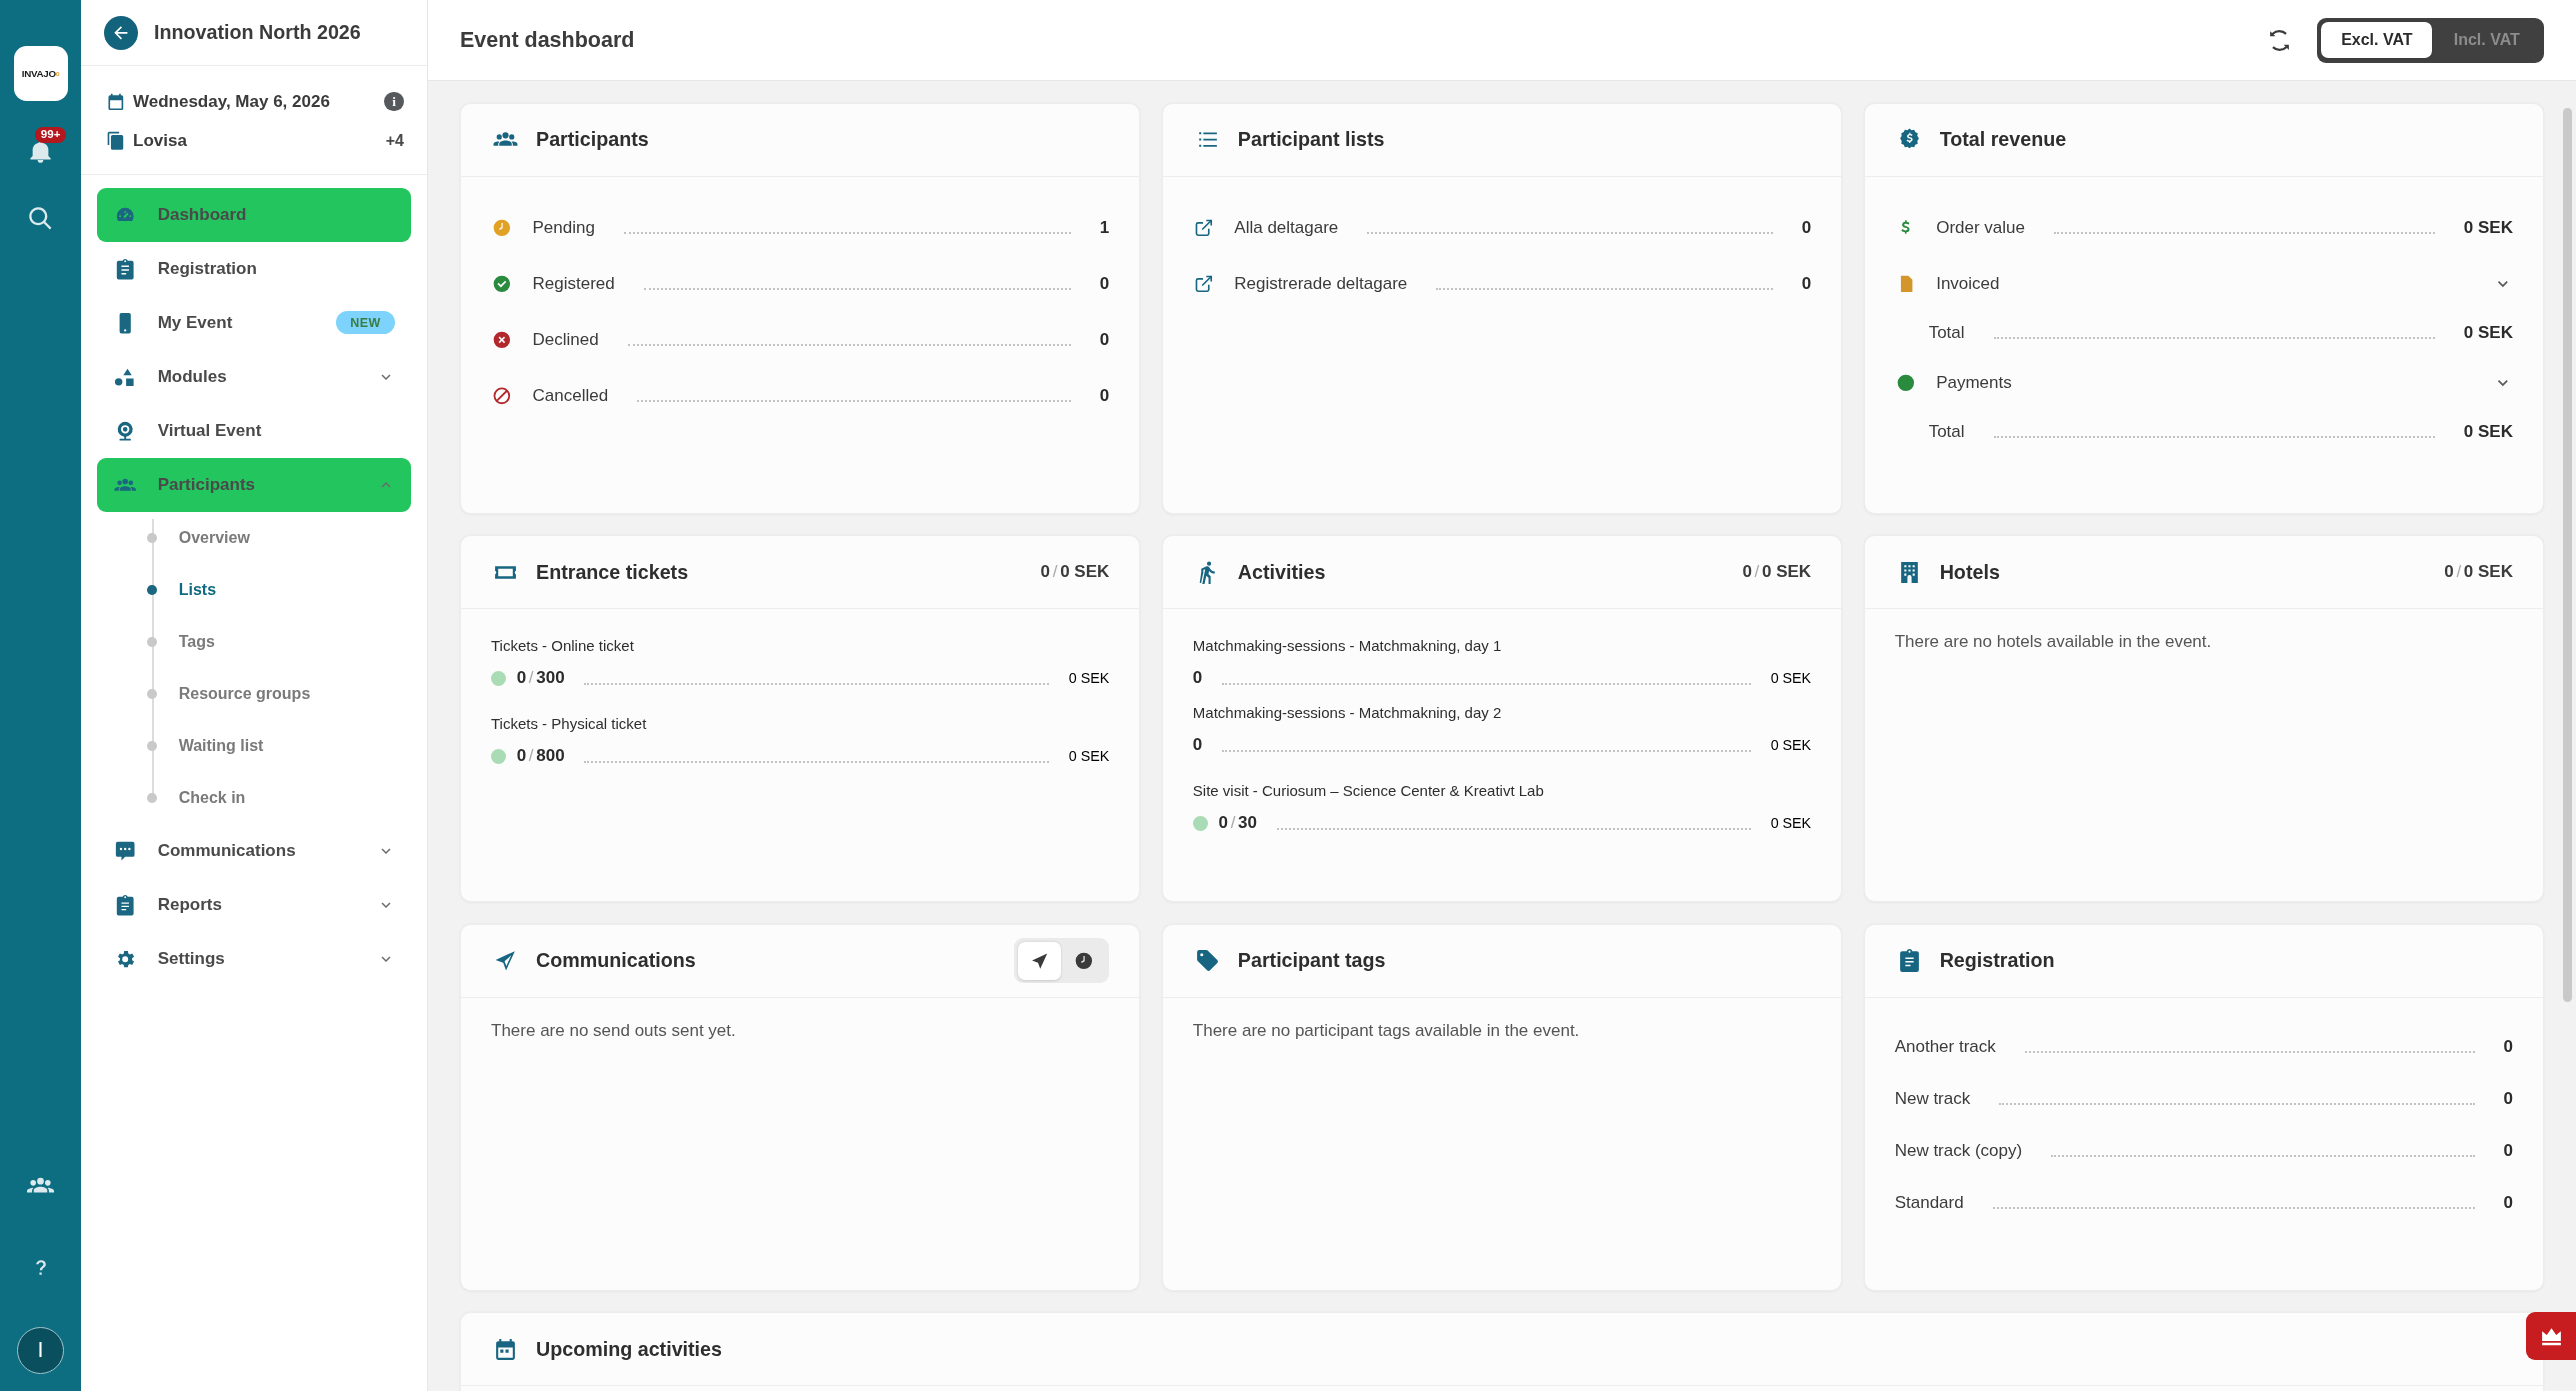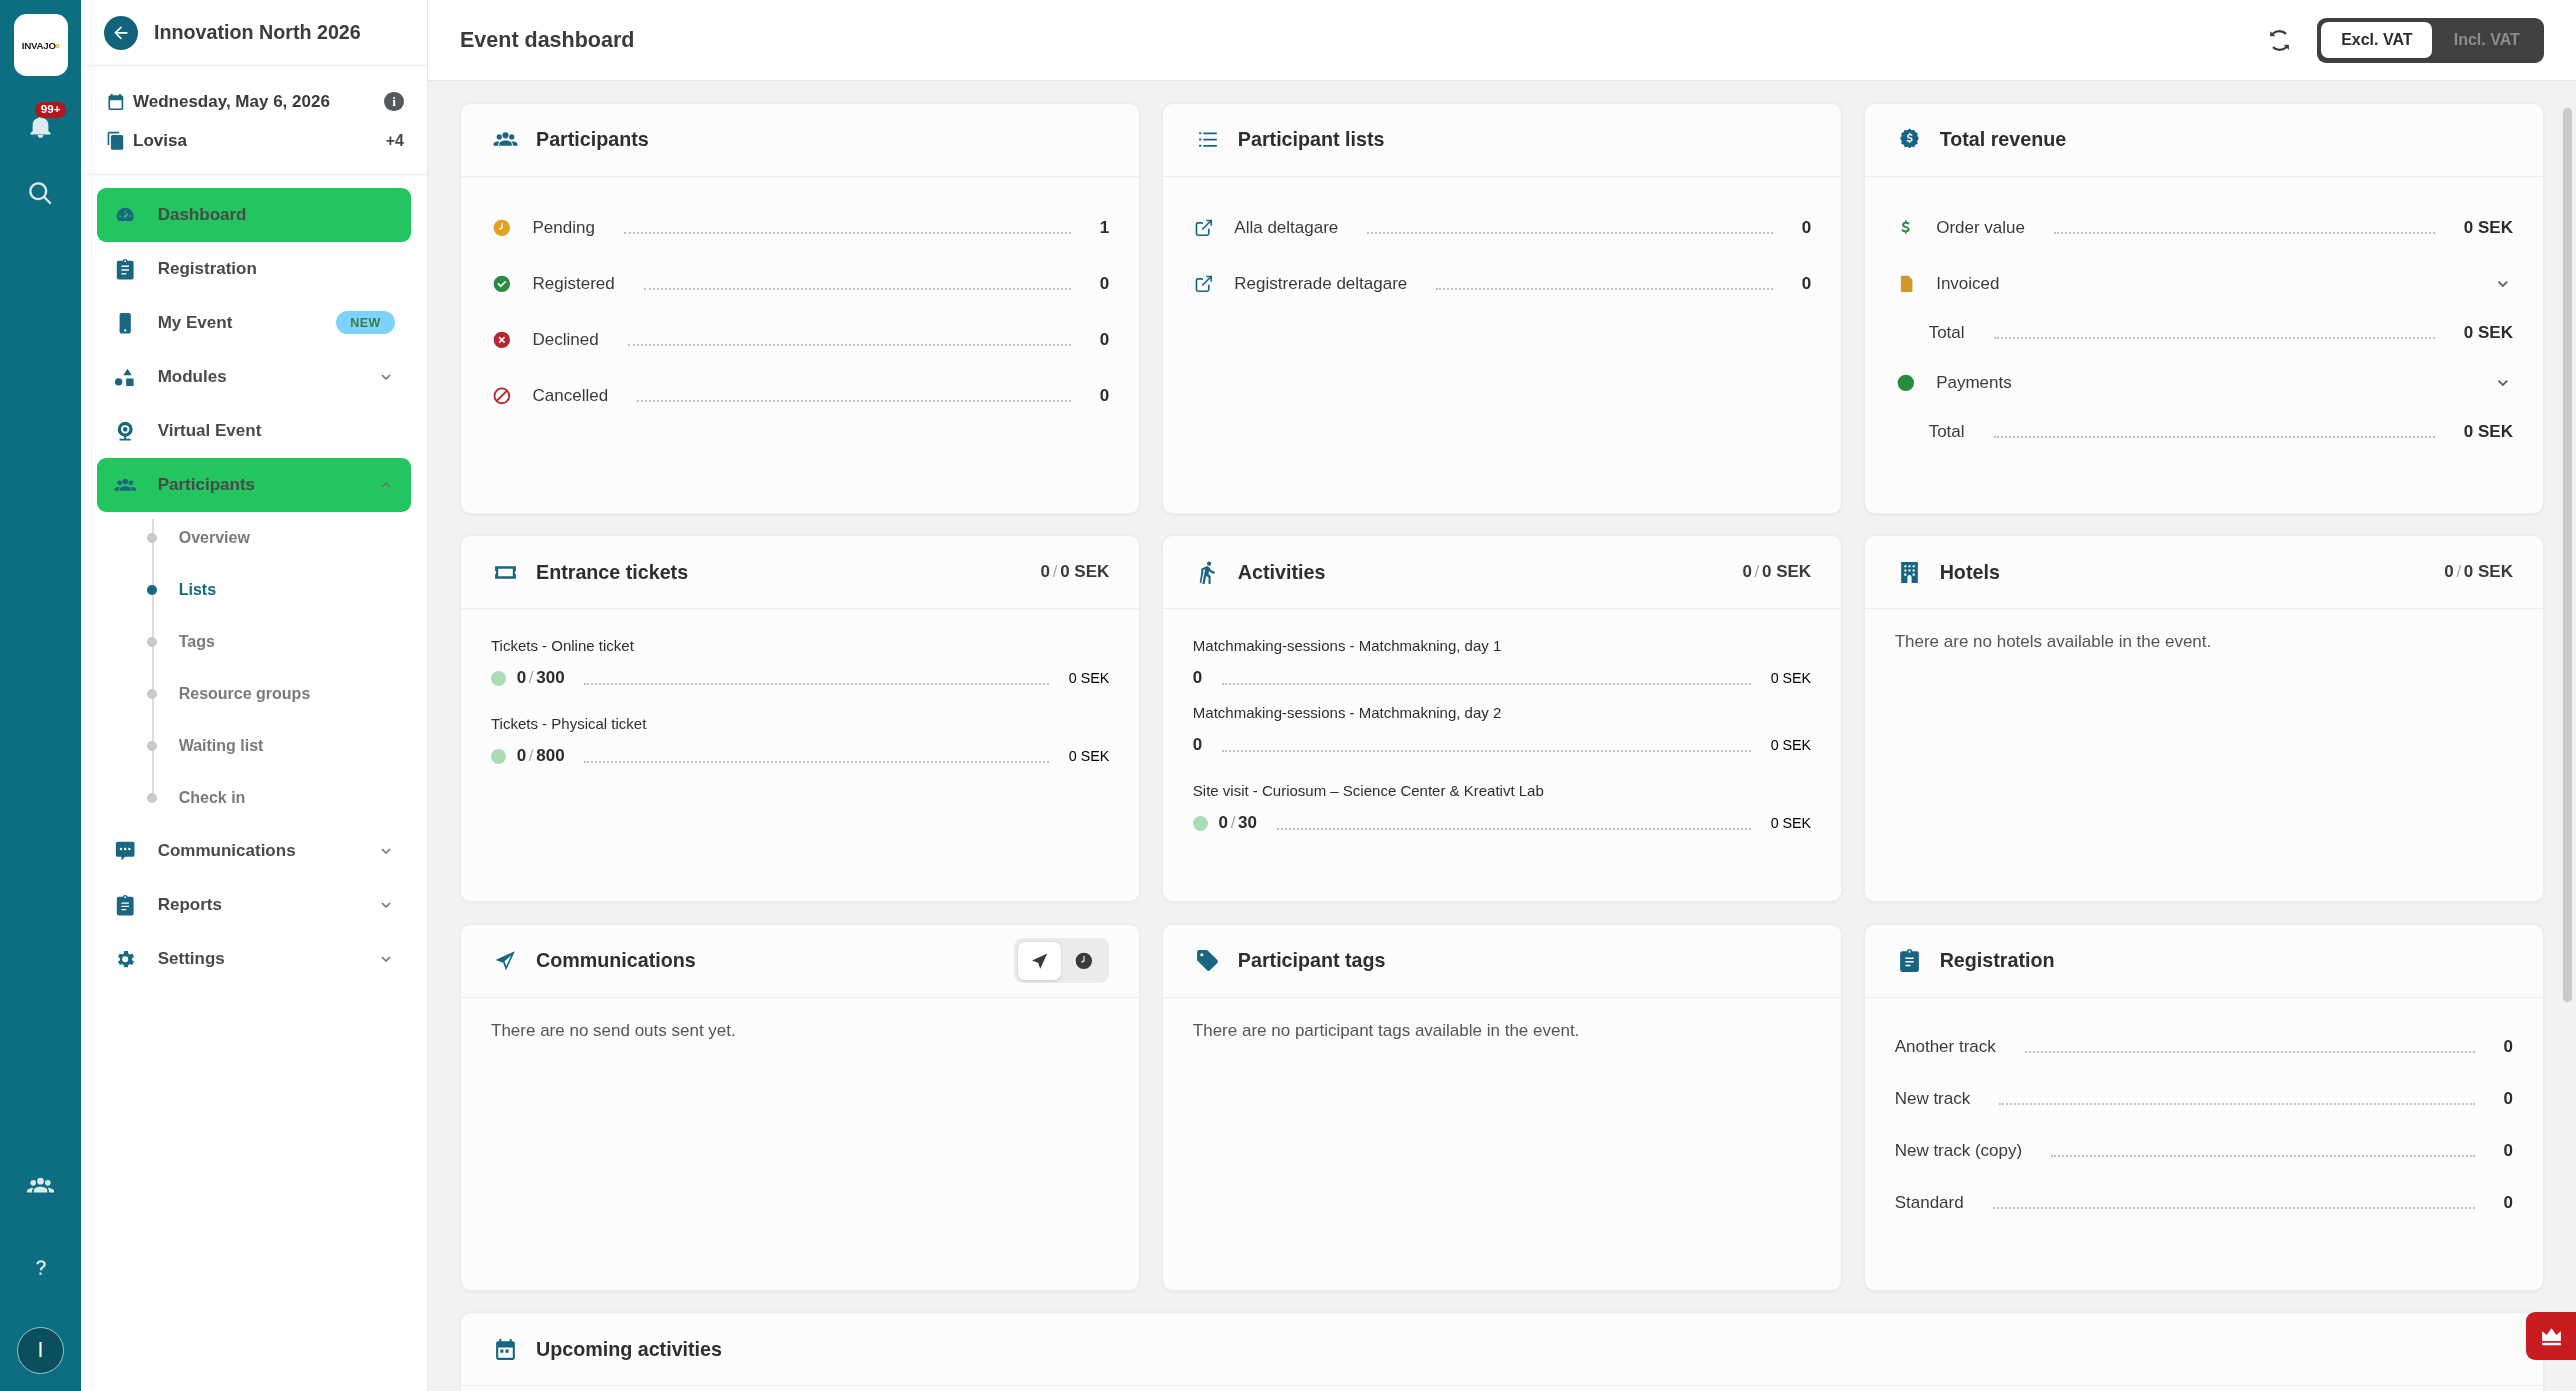--- a/index.html
+++ b/index.html
@@ -11,23 +11,23 @@
   }
   .app { display: flex; width: 2576px; height: 1392px; }
 
   
   .rail {
     width: 81px; min-width: 81px; background: #0d6e82;
     display: flex; flex-direction: column; align-items: center;
     padding-top: 14.3px; position: relative;
   }
   .rail-logo {
-    width: 54px; height: 62px; background: #fff; border-radius: 12.5px;
+    width: 54px; height: 55px; background: #fff; border-radius: 12.5px;
     display: flex; align-items: center; justify-content: center;
-    font-size: 9.8px; font-weight: 700; color: #1a1a1a; letter-spacing: -0.3px;
+    font-size: 9.8px; font-weight: 700; color: #1a1a1a; letter-spacing: -0.3px; margin-top: 32px;
   }
   .rail-logo .sup { font-size: 6.3px; color: #e8a33d; vertical-align: super; }
   .rail-icon {
     width: 47px; height: 47px; display: flex; align-items: center;
     justify-content: center; color: #e3eef1; position: relative;
   }
   .rail-icon svg { width: 27px; height: 27px; fill: #dce9ed; }
   .rail-bell-wrap { margin-top: 27px; position: relative; }
   .badge-99 {
     position: absolute; top: -1.8px; right: -1.8px; background: #b3181f; color: #fff;

